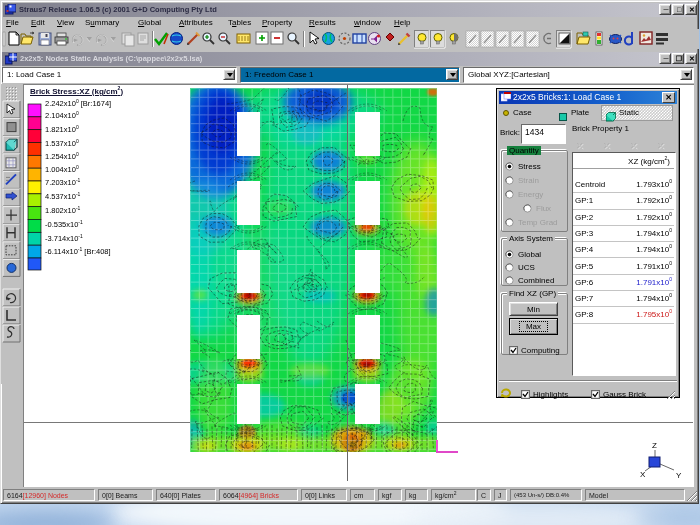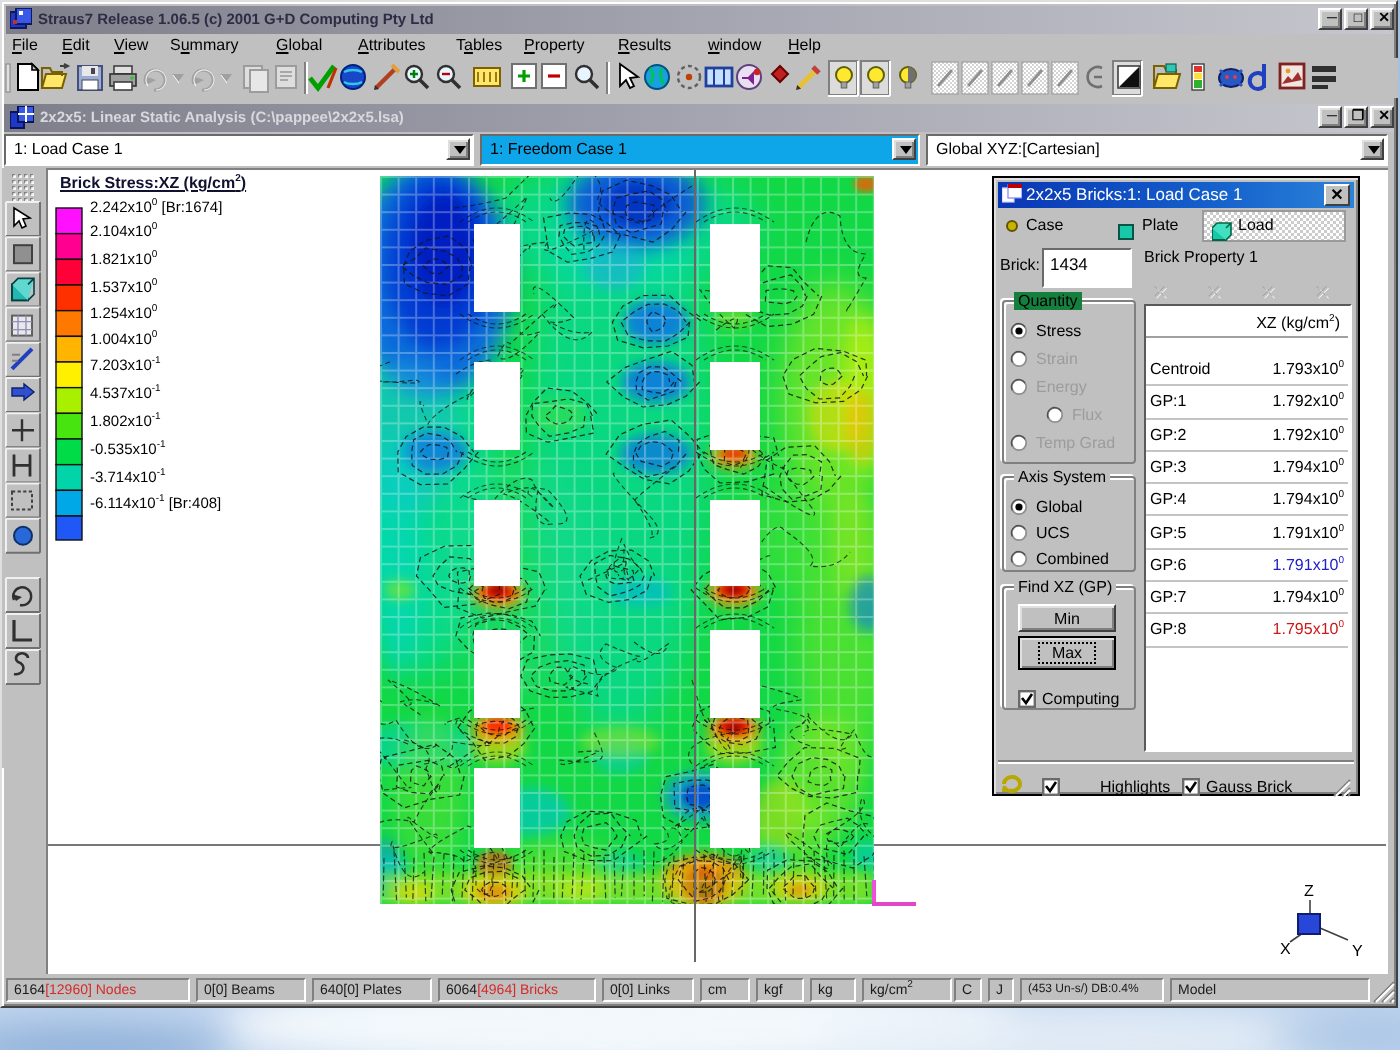--- a/index.html
+++ b/index.html
@@ -271,38 +271,38 @@
       <rect x="0" y="10.5" width="8" height="2" fill="#303030"></rect>
     </g>
   </svg>
 <div class="abs" style="left:2px;top:52px;width:695px;height:14px;background:linear-gradient(90deg,#7f7f8c 0%,#a8a8b4 55%,#c6c6ce 100%)"></div>
 <svg class="abs" width="12" height="12" style="left:5px;top:53px">
 <rect x="0" y="3" width="7" height="8" fill="#2038c8" stroke="#0a1458"></rect>
 <rect x="4" y="0" width="8" height="8" fill="#3858e8" stroke="#0a1458"></rect>
 <line x1="4" y1="4" x2="12" y2="4" stroke="#fff" stroke-width="1"></line>
     <line x1="8" y1="0" x2="8" y2="8" stroke="#fff" stroke-width="1"></line>
 </svg>
-<div class="abs" style="left:20px;top:54px;line-height:9px;font-weight:bold;color:#d8d8de;font-size:7.5px">2x2x5: Linear Static Analysis (C:\pappee\2x2x5.lsa)</div>
+<div class="abs" style="left:20px;top:54px;line-height:9px;font-weight:bold;color:#d8d8de;font-size:7.5px">2x2x5: Nodes Static Analysis (C:\pappee\2x2x5.lsa)</div>
 <div class="abs btn" style="left:659px;top:53px;width:12px;height:11px;box-shadow:inset 1px 1px 0 #dfdfdf, inset -1px -1px 0 #808080">
     <div class="abs" style="left:1px;top:0px;width:10px;height:9px;font-size:7px;line-height:9px;text-align:center;color:#000;font-weight:bold">─</div>
   </div>
 <div class="abs btn" style="left:672px;top:53px;width:12px;height:11px;box-shadow:inset 1px 1px 0 #dfdfdf, inset -1px -1px 0 #808080">
     <div class="abs" style="left:1px;top:0px;width:10px;height:9px;font-size:7px;line-height:9px;text-align:center;color:#000;font-weight:bold">❐</div>
   </div>
 <div class="abs btn" style="left:685px;top:53px;width:12px;height:11px;box-shadow:inset 1px 1px 0 #dfdfdf, inset -1px -1px 0 #808080">
     <div class="abs" style="left:1px;top:0px;width:10px;height:9px;font-size:7px;line-height:9px;text-align:center;color:#000;font-weight:bold">✕</div>
   </div>
 <div class="abs" style="left:2px;top:66px;width:695px;height:18px;background:#c0c0c0"></div>
 <div class="abs" style="left:2px;top:67px;width:235px;height:16px;background:#fff;border-top:1.5px solid #6a6a6a;border-left:1.5px solid #6a6a6a;border-right:1px solid #fff;border-bottom:1px solid #fff">
     <div class="abs t8" style="left:4px;top:2px;white-space:nowrap">1: Load Case 1</div>
     <div class="abs btn" style="right:1px;top:1px;width:12px;height:11px;box-shadow:inset 1px 1px 0 #dfdfdf, inset -1px -1px 0 #808080">
       <div class="abs" style="left:3px;top:3px;width:0;height:0;border-left:3px solid transparent;border-right:3px solid transparent;border-top:4px solid #000"></div>
     </div>
   </div>
-<div class="abs" style="left:240px;top:67px;width:220px;height:16px;background:#0ea5e9;border-top:1.5px solid #6a6a6a;border-left:1.5px solid #6a6a6a;border-right:1px solid #fff;border-bottom:1px solid #fff">
+<div class="abs" style="left:240px;top:67px;width:220px;height:16px;background:#0369a1;border-top:1.5px solid #6a6a6a;border-left:1.5px solid #6a6a6a;border-right:1px solid #fff;border-bottom:1px solid #fff">
     <div class="abs t8" style="left:4px;top:2px;white-space:nowrap">1: Freedom Case 1</div>
     <div class="abs btn" style="right:1px;top:1px;width:12px;height:11px;box-shadow:inset 1px 1px 0 #dfdfdf, inset -1px -1px 0 #808080">
       <div class="abs" style="left:3px;top:3px;width:0;height:0;border-left:3px solid transparent;border-right:3px solid transparent;border-top:4px solid #000"></div>
     </div>
   </div>
 <div class="abs" style="left:463px;top:67px;width:231px;height:16px;background:#fff;border-top:1.5px solid #6a6a6a;border-left:1.5px solid #6a6a6a;border-right:1px solid #fff;border-bottom:1px solid #fff">
     <div class="abs t8" style="left:4px;top:2px;white-space:nowrap">Global XYZ:[Cartesian]</div>
     <div class="abs btn" style="right:1px;top:1px;width:12px;height:11px;box-shadow:inset 1px 1px 0 #dfdfdf, inset -1px -1px 0 #808080">
       <div class="abs" style="left:3px;top:3px;width:0;height:0;border-left:3px solid transparent;border-right:3px solid transparent;border-top:4px solid #000"></div>
     </div>
@@ -881,21 +881,21 @@
 <div class="abs" style="left:513px;top:108px;z-index:11;font-size:8px;color:#000">Case</div>
 <div class="abs" style="left:559px;top:108px;z-index:11;width:10px;height:9px"><svg width="10" height="9">
       <rect x="0.5" y="0.5" width="7" height="7" fill="#18c8a8" stroke="#065548"></rect>
     </svg></div>
 <div class="abs" style="left:571px;top:108px;z-index:11;font-size:8px;color:#000">Plate</div>
 <div class="abs" style="left:601px;top:105px;z-index:11;width:72px;height:16px;background-image:linear-gradient(45deg,#fff 25%,transparent 25%,transparent 75%,#fff 75%),linear-gradient(45deg,#fff 25%,transparent 25%,transparent 75%,#fff 75%);background-size:3px 3px;background-position:0 0,1.5px 1.5px;background-color:#cccccc;border:1px solid #9a9a9a"></div>
 <div class="abs" style="left:606px;top:108px;z-index:11;width:11px;height:10px"><svg width="11" height="10">
       <rect x="0" y="3" width="7" height="6" fill="#18c8a8" stroke="#064"></rect>
       <path d="M0,3 l2.5,-2.5 h7 v6 l-2.5,2.5 M7,3 l2.5,-2.5" fill="#40e0c0" stroke="#064" stroke-width="0.8"></path>
     </svg></div>
-<div class="abs" style="left:619px;top:108px;z-index:11;font-size:8px;color:#000">Load</div>
+<div class="abs" style="left:619px;top:108px;z-index:11;font-size:8px;color:#000">Static</div>
 <div class="abs" style="left:500px;top:128px;z-index:11;font-size:8px">Brick:</div>
 <div class="abs" style="left:521px;top:124px;z-index:11;width:45px;height:15px;background:#fff;border-top:1.5px solid #6a6a6a;border-left:1.5px solid #6a6a6a;border-right:1px solid #fff;border-bottom:1px solid #fff;font-size:8.5px;padding:2px 0 16px 3px">1434</div>
 <div class="abs" style="left:572px;top:124px;z-index:11;font-size:8px;white-space:nowrap">Brick Property 1</div>
 <div class="abs" style="left:577px;top:142px;z-index:11;font-size:7px;color:#9c9c9c;text-shadow:1px 1px 0 #fff">⤫</div>
 <div class="abs" style="left:604px;top:142px;z-index:11;font-size:7px;color:#9c9c9c;text-shadow:1px 1px 0 #fff">⤫</div>
 <div class="abs" style="left:631px;top:142px;z-index:11;font-size:7px;color:#9c9c9c;text-shadow:1px 1px 0 #fff">⤫</div>
 <div class="abs" style="left:658px;top:142px;z-index:11;font-size:7px;color:#9c9c9c;text-shadow:1px 1px 0 #fff">⤫</div>
 <div class="abs" style="left:501px;top:150px;z-index:11;width:67px;height:82px;border:1px solid #808080;box-shadow:1px 1px 0 #fff inset, -1px -1px 0 #fff;border-radius:2px"></div>
 <div class="abs" style="left:507px;top:146px;z-index:11;font-size:8px;background:#15803d;padding:0 2px">Quantity</div>
 <div class="abs" style="left:505px;top:156px;z-index:11;width:70px;height:10px;white-space:nowrap"><svg width="10" height="10" style="vertical-align:-2px">
@@ -973,21 +973,21 @@
 <div class="abs" style="left:606px;top:310.4px;z-index:11;width:66px;font-size:8px;color:#cc1818;text-align:right">1.795x10<sup>0</sup></div>
 <div class="abs" style="left:573px;top:322.6px;z-index:11;width:101px;height:1px;background:#c4c4c4"></div>
 <div class="abs" style="left:499px;top:380px;z-index:11;width:178px;height:1px;background:#808080"></div>
 <div class="abs" style="left:499px;top:381px;z-index:11;width:178px;height:1px;background:#fff"></div>
 <div class="abs" style="left:501px;top:384px;z-index:11;width:12px;height:10px"><svg width="12" height="10">
       <path d="M1,5 a4,3.5 0 1 1 2,3 M3,8 l-2,0 l0.5,-2" fill="none" stroke="#b8a800" stroke-width="2"></path>
     </svg></div>
 <div class="abs" style="left:521px;top:384px;z-index:11;white-space:nowrap"><svg width="9" height="9" style="vertical-align:-1px">
       <rect x="0.5" y="0.5" width="8" height="8" fill="#fff" stroke="#6a6a6a" stroke-width="1.4"></rect>
       <path d="M2,4 l2,2.5 l3,-4.5" stroke="#000" stroke-width="1.3" fill="none"></path>
-    </svg><span style="font-size:8px;padding-left:20px;vertical-align:1px">Highlights</span></div>
+    </svg><span style="font-size:8px;padding-left:3px;vertical-align:1px">Highlights</span></div>
 <div class="abs" style="left:591px;top:384px;z-index:11;white-space:nowrap"><svg width="9" height="9" style="vertical-align:-1px">
       <rect x="0.5" y="0.5" width="8" height="8" fill="#fff" stroke="#6a6a6a" stroke-width="1.4"></rect>
       <path d="M2,4 l2,2.5 l3,-4.5" stroke="#000" stroke-width="1.3" fill="none"></path>
     </svg><span style="font-size:8px;padding-left:3px;vertical-align:1px">Gauss Brick</span></div>
 <div class="abs" style="left:666px;top:386px;z-index:11;width:10px;height:10px"><svg width="10" height="10">
       <path d="M9,1 L1,9 M9,5 L5,9 M9,8 L8,9" stroke="#808080" stroke-width="1"></path>
       <path d="M9,2 L2,9 M9,6 L6,9" stroke="#fff" stroke-width="1"></path>
     </svg></div>
 <div class="abs" style="left:2px;top:487px;width:695px;height:15px;background:#c0c0c0"></div>
 <div class="abs" style="left:3px;top:489px;width:92px;height:12px;border-top:1px solid #808080;border-left:1px solid #808080;border-right:1px solid #fff;border-bottom:1px solid #fff;overflow:hidden">

